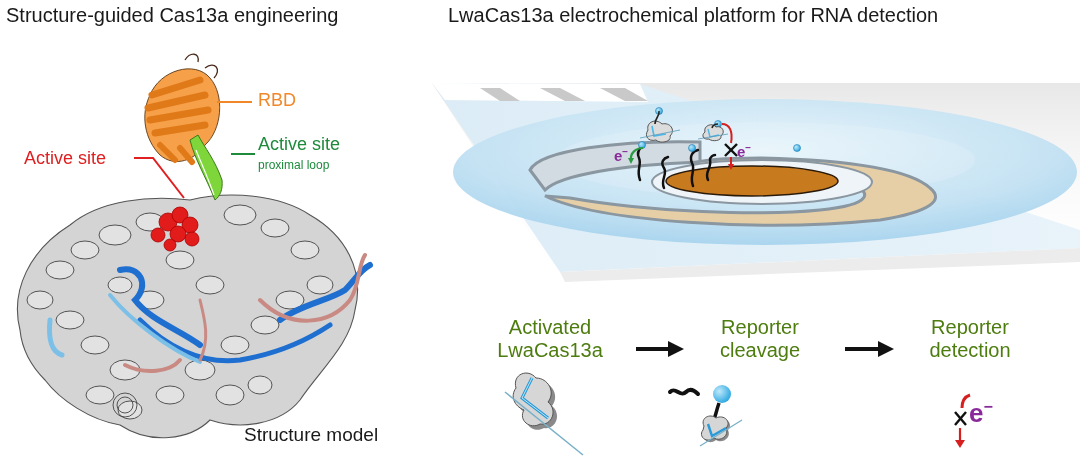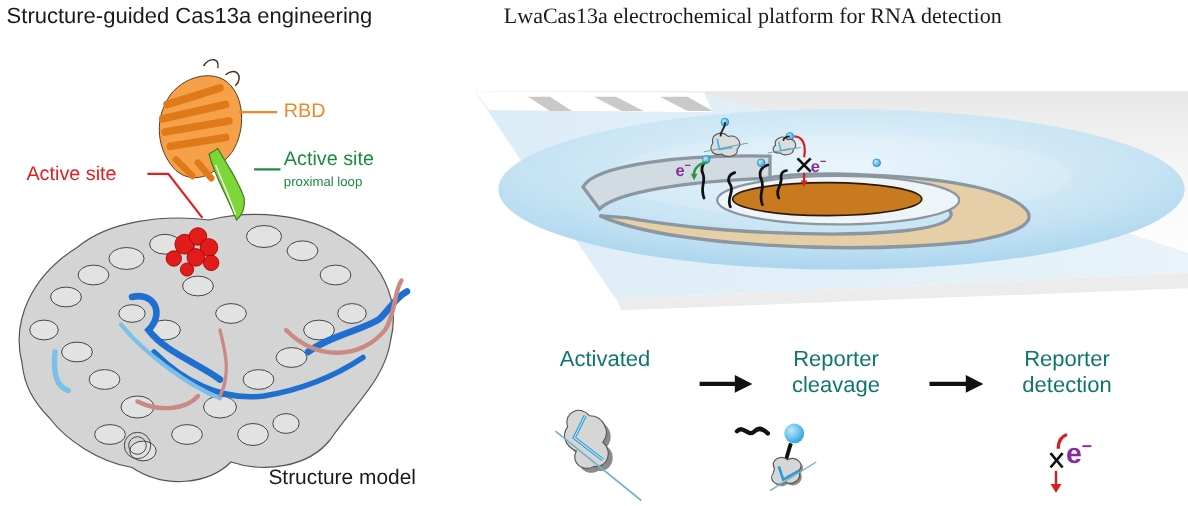--- a/index.html
+++ b/index.html
@@ -1,28 +1,28 @@
 <!DOCTYPE html>
 <html><head>
 <meta charset="utf-8">
 <style>
   html, body { margin: 0; padding: 0; background: #ffffff; }
   body { width: 1080px; height: 460px; position: relative; overflow: hidden;
          font-family: "Liberation Sans", sans-serif; color: #111; }
   .abs { position: absolute; }
   .title { font-size: 20px; top: 4px; white-space: nowrap; color: #1a1a1a; }
   .lbl { position: absolute; font-size: 17px; line-height: 20px; white-space: nowrap; text-align: right; }
-  .step { position: absolute; font-size: 20px; line-height: 23px; text-align: center; color: #0f766e; }
+  .step { position: absolute; font-size: 20px; line-height: 23px; text-align: center; color: #4d7c0f; }
   svg { position: absolute; left: 0; top: 0; }
 </style>
 </head>
 <body>
 
 <div class="abs title" style="left:6px;">Structure-guided Cas13a engineering</div>
-<div class="abs title" style="left:458px;font-family:Liberation Serif, serif;">LwaCas13a electrochemical platform for RNA detection</div>
+<div class="abs title" style="left:448px;">LwaCas13a electrochemical platform for RNA detection</div>
 
 <svg width="420" height="460" viewBox="0 0 420 460">
 
   <g fill="#d4d4d4" stroke="#555" stroke-width="1.1">
     <path d="M20,330 C10,290 30,250 70,225 C100,200 150,195 190,200 C230,190 280,195 310,215 C345,235 365,270 355,310 C350,345 320,370 300,400 C280,425 240,430 210,420 C190,440 150,445 120,425 C90,420 60,400 45,380 C30,365 22,350 20,330 Z"></path>
   </g>
   <g fill="#e2e2e2" stroke="#444" stroke-width="0.9">
     <ellipse cx="60" cy="270" rx="14" ry="9"></ellipse>
     <ellipse cx="85" cy="250" rx="14" ry="9"></ellipse>
     <ellipse cx="115" cy="235" rx="16" ry="10"></ellipse>
@@ -206,20 +206,21 @@
     <line x1="960" y1="428" x2="960" y2="442" stroke="#d62020" stroke-width="2.2"></line>
     <polygon points="955,440 965,440 960,448" fill="#d62020"></polygon>
   </g>
 </svg>
 
 <div class="lbl" style="left:614px; top:142px; color:#8a2a9a; font-weight:bold; font-size:15px;"><span>e</span><sup style="font-size:10px;">−</sup></div>
 <div class="lbl" style="left:737px; top:138px; color:#8a2a9a; font-weight:bold; font-size:15px;"><span>e</span><sup style="font-size:10px;">−</sup></div>
 
 <div class="step" style="left:480px; top:316px; width:140px;">
   <div>Activated</div>
+  <div>LwaCas13a</div>
 </div>
 <div class="step" style="left:690px; top:316px; width:140px;">
   <div>Reporter</div>
   <div>cleavage</div>
 </div>
 <div class="step" style="left:900px; top:316px; width:140px;">
   <div>Reporter</div>
   <div>detection</div>
 </div>
 

